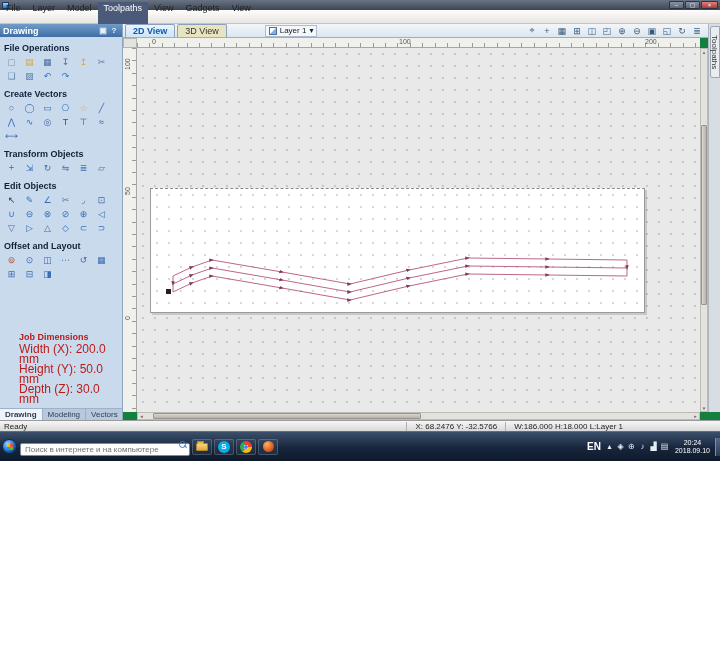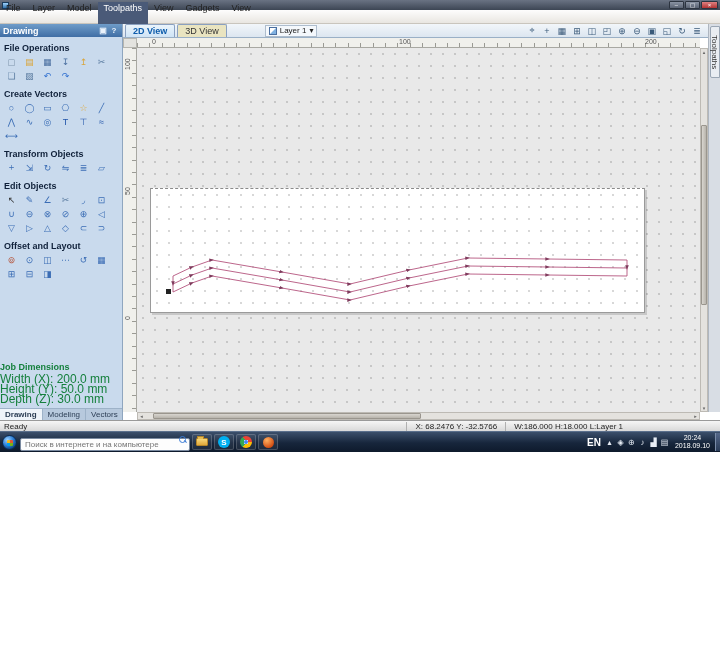--- a/index.html
+++ b/index.html
@@ -28,29 +28,29 @@
     border-right:1px solid #8fa6bf; display:flex; flex-direction:column; overflow:hidden; }
   .sb-header { height:13px; background:linear-gradient(#6f9cc9,#3f6ea5); color:#fff; font-size:9px; font-weight:bold;
     display:flex; align-items:center; padding:0 3px; flex:none; }
   .sb-header .hicon { margin-left:auto; font-size:8px; color:#eaf2fb; width:10px; text-align:center; }
   .sb-header .hicon + .hicon { margin-left:1px; }
   .section { margin-top:6px; flex:none; }
   .section-label { font-size:9px; font-weight:bold; color:#10213a; padding-left:4px; margin-bottom:2px; }
   .iconrow { padding-left:3px; display:flex; flex-wrap:wrap; width:120px; }
   .icon { display:inline-flex; align-items:center; justify-content:center; width:17px; height:13px;
     font-size:9px; color:#4a6fa0; margin:0 1px 1px 0; cursor:default; }
-  .jobdims { margin-top:auto; padding-left:0; color:#15803d; flex:none; margin-bottom:4px; }
+  .jobdims { margin-top:auto; padding-left:19px; color:#b91c1c; flex:none; margin-bottom:4px; }
   .jobdims .jd-title { font-size:9px; font-weight:bold; margin-bottom:2px; }
   .jobdims .jd-line { font-size:12px; line-height:10px; }
   .sb-tabs { display:flex; flex:none; height:12px; border-top:1px solid #9db2c8; background:#b7c9dd; }
   .sbtab { font-size:8px; line-height:11px; padding:0 5px; color:#2c3e55; border-right:1px solid #9db2c8; cursor:default; }
   .sbtab.active { background:#eef4fa; font-weight:bold; }
 
   
-  .main { position:absolute; left:123px; top:24px; width:597px; height:396px; background:#ffffff; }
+  .main { position:absolute; left:123px; top:24px; width:597px; height:396px; background:#15803d; }
   .viewtabs { position:absolute; left:0; top:0; right:0; height:14px; background:linear-gradient(#f2f6fa,#dce6f0);
     border-bottom:1px solid #9ab0c6; display:flex; align-items:center; }
   .vtab { font-size:9px; padding:0 7px; height:13px; line-height:12px; border:1px solid #8aa0c0; border-bottom:none;
     border-radius:2px 2px 0 0; margin-left:2px; color:#333; background:#e9e4c0; cursor:default; }
   .vtab.active { background:linear-gradient(#eaf4fc,#cfe4f6); color:#0d5cab; font-weight:bold; }
   .layerctl { display:flex; align-items:center; margin-left:38px; border:1px solid #aebdcd; background:#f4f8fc;
     height:12px; padding:0 3px; font-size:8px; color:#222; gap:3px; cursor:default; }
   .layerchip { width:8px; height:8px; border:1px solid #4a6fa0; background:linear-gradient(135deg,#fff 49%,#7fb0e0 51%); }
   .tb-icons { margin-left:auto; margin-right:16px; display:flex; }
   .tbic { width:14px; height:12px; display:inline-flex; align-items:center; justify-content:center; font-size:9px;
@@ -86,21 +86,21 @@
     writing-mode:vertical-rl; font-size:8px; color:#333; text-align:center; line-height:9px; cursor:default; }
 
   
   .statusbar { position:absolute; left:0; top:420px; width:720px; height:11px; background:linear-gradient(#f6f6f6,#d9d9d9);
     border-top:1px solid #9a9a9a; display:flex; align-items:center; font-size:8px; color:#222; }
   .st-ready { padding-left:4px; }
   .st-coords { margin-left:auto; border-left:1px solid #b0b0b0; padding:0 8px; }
   .st-dims { border-left:1px solid #b0b0b0; padding:0 8px; margin-right:89px; }
 
   
-  .taskbar { position:absolute; left:0; top:431px; width:720px; height:21px;
+  .taskbar { position:absolute; left:0; top:431px; width:720px; height:30px;
     background:linear-gradient(#3b4f6b,#17263c 55%,#0e1a2c); border-top:1px solid #5a6f8c;
     display:flex; align-items:center; }
   .orb { width:15px; height:15px; border-radius:50%; margin:0 3px 0 2px; border:1px solid #0a2a50;
     background:radial-gradient(circle at 35% 30%, #9fd4ff, #2f7fd6 45%, #0a3f7a 80%); position:relative; flex:none; cursor:default; }
   .orb::after { content:""; position:absolute; left:4px; top:4px; width:6px; height:6px; border-radius:1px;
     background:conic-gradient(#f25022 0 25%, #7fba00 0 50%, #00a4ef 0 75%, #ffb900 0); opacity:0.9; }
   .searchwrap { position:relative; flex:none; }
   .search-input { width:170px; height:13px; border:1px solid #7a8aa0; border-radius:2px; font-size:8px;
     padding:0 12px 0 4px; color:#555; font-family:"Liberation Sans",sans-serif; background:#fdfdfd; }
   .mag { position:absolute; right:3px; top:3px; width:8px; height:8px; }

